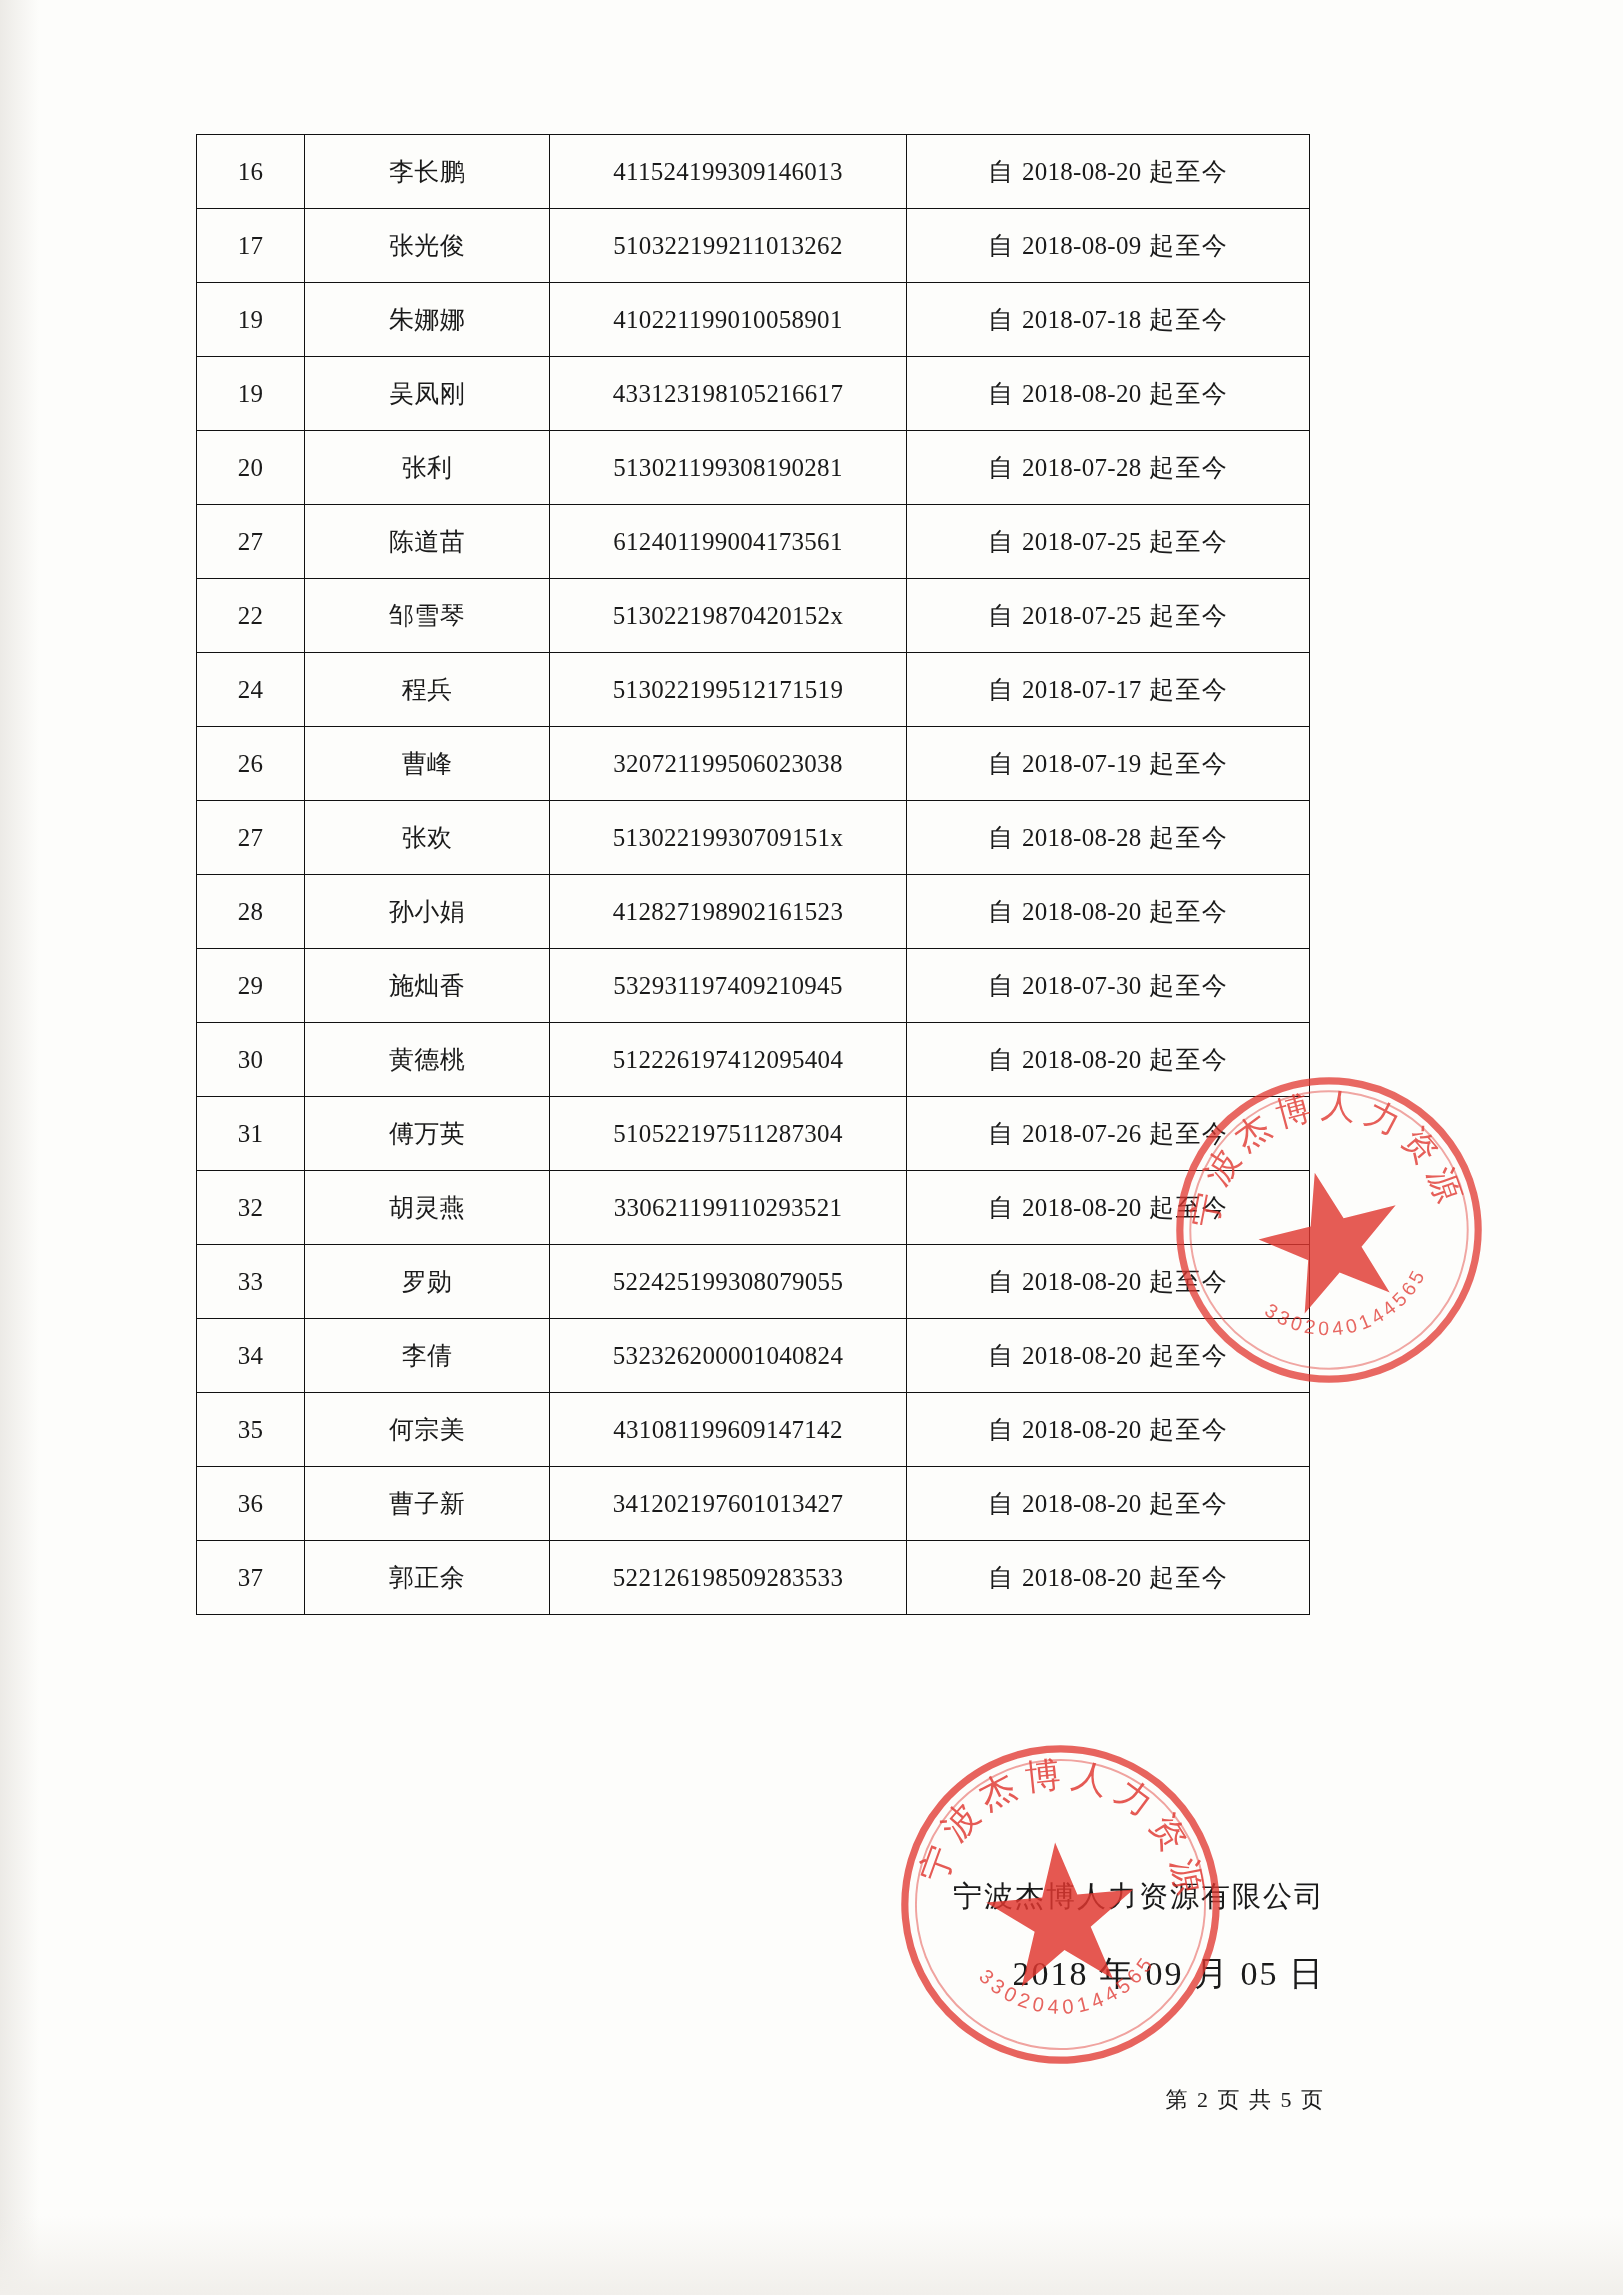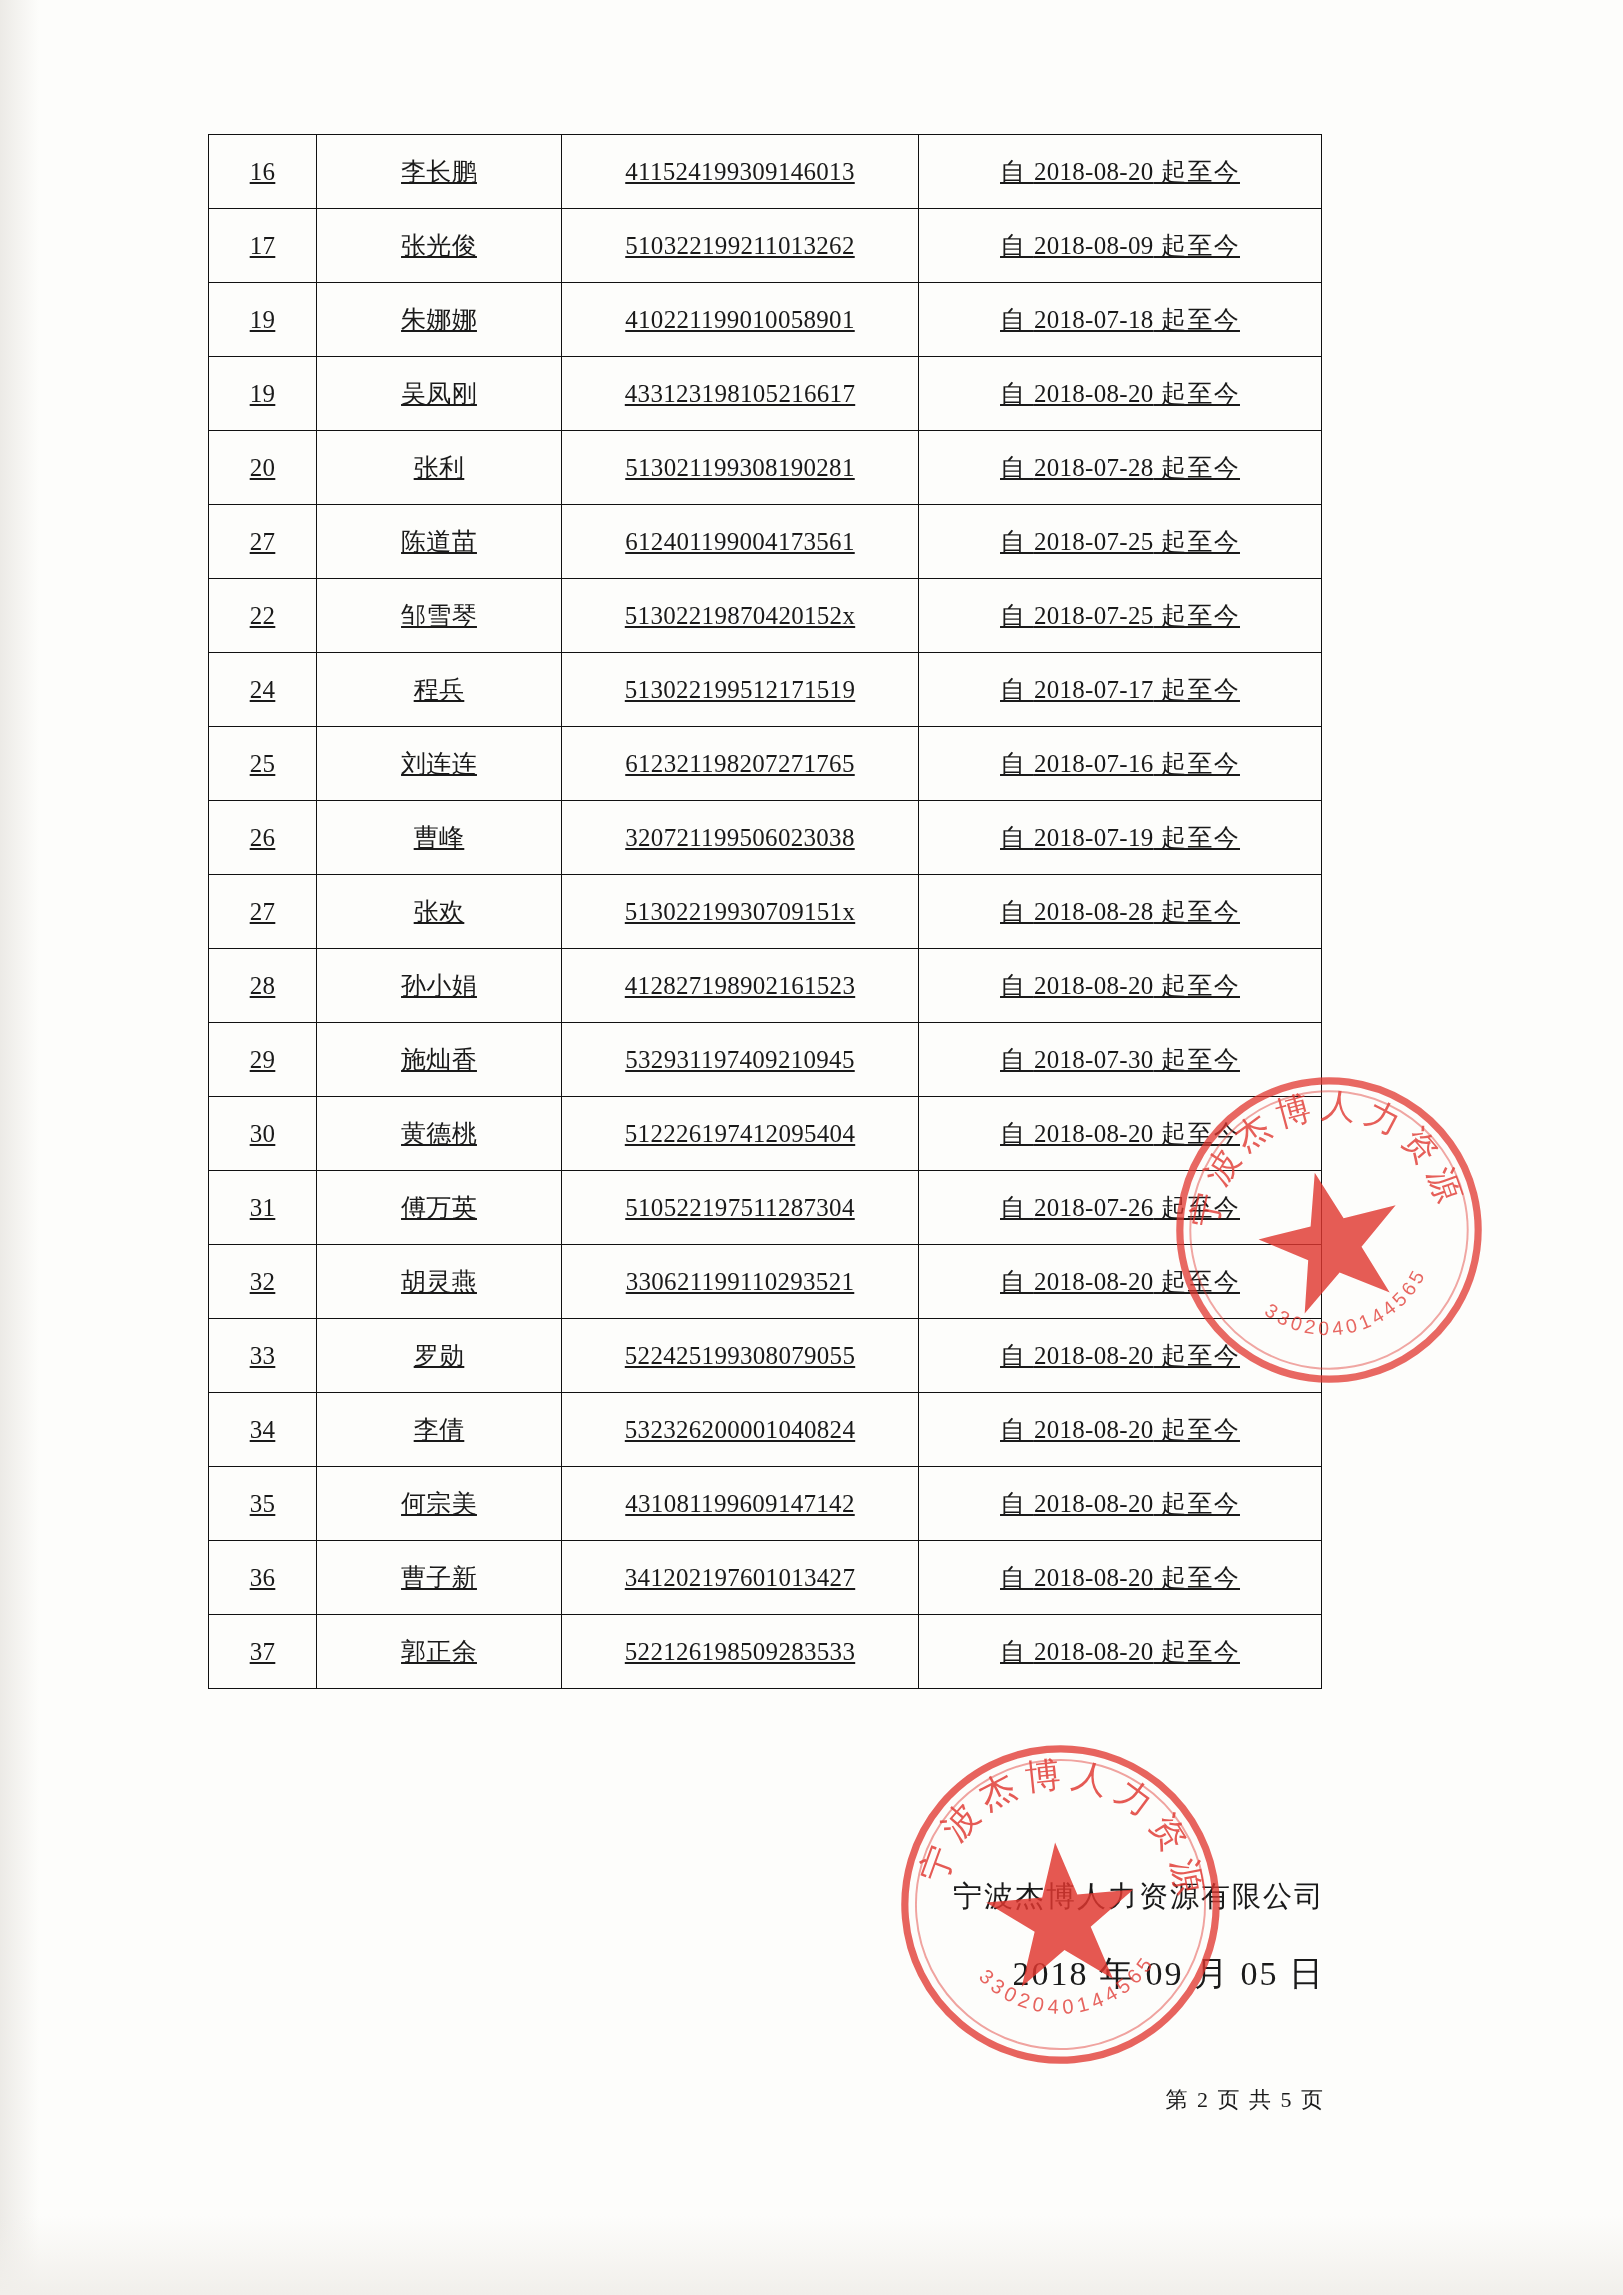--- a/index.html
+++ b/index.html
@@ -30,24 +30,23 @@
   .scan-edge-bottom {
     position: absolute;
     left: 0; right: 0; bottom: 0;
     height: 79px;
     background: linear-gradient(to top, #f1efeb, rgba(253,253,251,0));
   }
 
   
   .table-wrap {
     position: absolute;
-    left: 208px;
+    left: 196px;
     top: 134px;
     width: 1113px;
-    text-decoration: underline;
   }
   table.roster {
     border-collapse: collapse;
     width: 100%;
     table-layout: fixed;
   }
   table.roster td {
     border: 1.3px solid #111;
     height: 71px;
     text-align: center;
@@ -171,26 +170,20 @@
             <td class="id">51302219870420152x</td>
             <td class="period"><span class="cn">自 </span><span>2018-07-25</span><span class="cn"> 起至今</span></td>
           </tr>
           <tr>
             <td class="idx">24</td>
             <td class="name">程兵</td>
             <td class="id">513022199512171519</td>
             <td class="period"><span class="cn">自 </span><span>2018-07-17</span><span class="cn"> 起至今</span></td>
           </tr>
           <tr>
-            <td class="idx">25</td>
-            <td class="name">刘连连</td>
-            <td class="id">612321198207271765</td>
-            <td class="period"><span class="cn">自 </span><span>2018-07-16</span><span class="cn"> 起至今</span></td>
-          </tr>
-          <tr>
             <td class="idx">26</td>
             <td class="name">曹峰</td>
             <td class="id">320721199506023038</td>
             <td class="period"><span class="cn">自 </span><span>2018-07-19</span><span class="cn"> 起至今</span></td>
           </tr>
           <tr>
             <td class="idx">27</td>
             <td class="name">张欢</td>
             <td class="id">51302219930709151x</td>
             <td class="period"><span class="cn">自 </span><span>2018-08-28</span><span class="cn"> 起至今</span></td>

